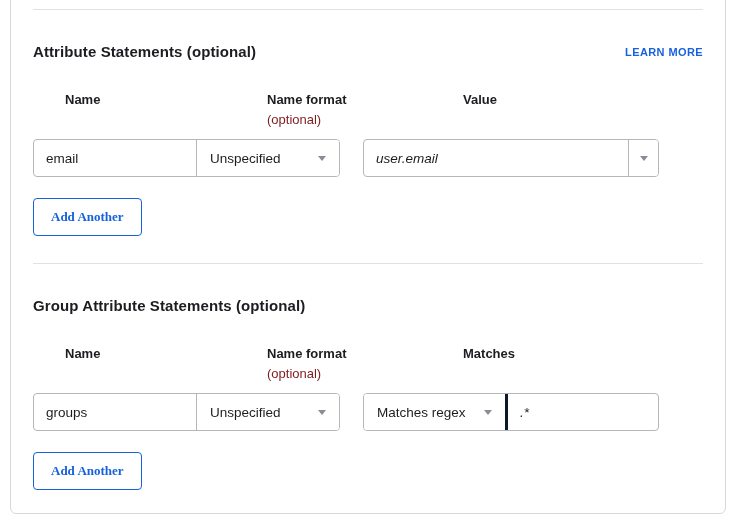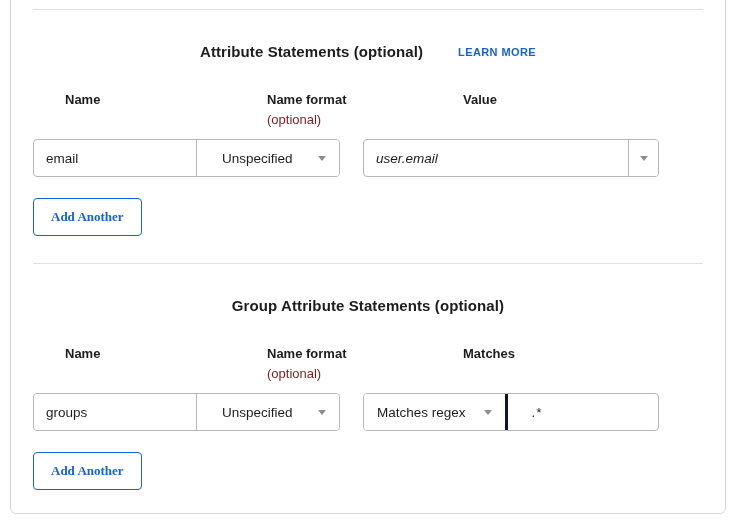--- a/index.html
+++ b/index.html
@@ -24,21 +24,21 @@
   .divider {
     border: none;
     border-top: 1px solid #e1e1e4;
     height: 0;
   }
   .divider-top { margin-top: 30px; }
   .divider-mid { margin-top: 27px; }
 
   .section-head {
     display: flex;
-    justify-content: center;
+    justify-content: space-between;
     align-items: flex-start;
     margin-top: 33px;
   }
   .section-title {
     font-size: 15px;
     font-weight: 700;
     line-height: 17px;
     letter-spacing: 0.1px;
   }
   .learn-more {
@@ -75,21 +75,20 @@
     margin-top: 12px;
     height: 38px;
   }
   .input-group {
     display: flex;
     border: 1px solid #b6b6ba;
     border-radius: 4px;
     background: #fff;
     height: 38px;
     overflow: hidden;
-    gap: 12px;
   }
   .group-left { width: 307px; }
   .group-right { width: 296px; margin-left: 23px; }
 
   .text-input {
     border: none;
     outline: none;
     font-family: "Liberation Sans", sans-serif;
     font-size: 13.5px;
     color: #1d1d21;

